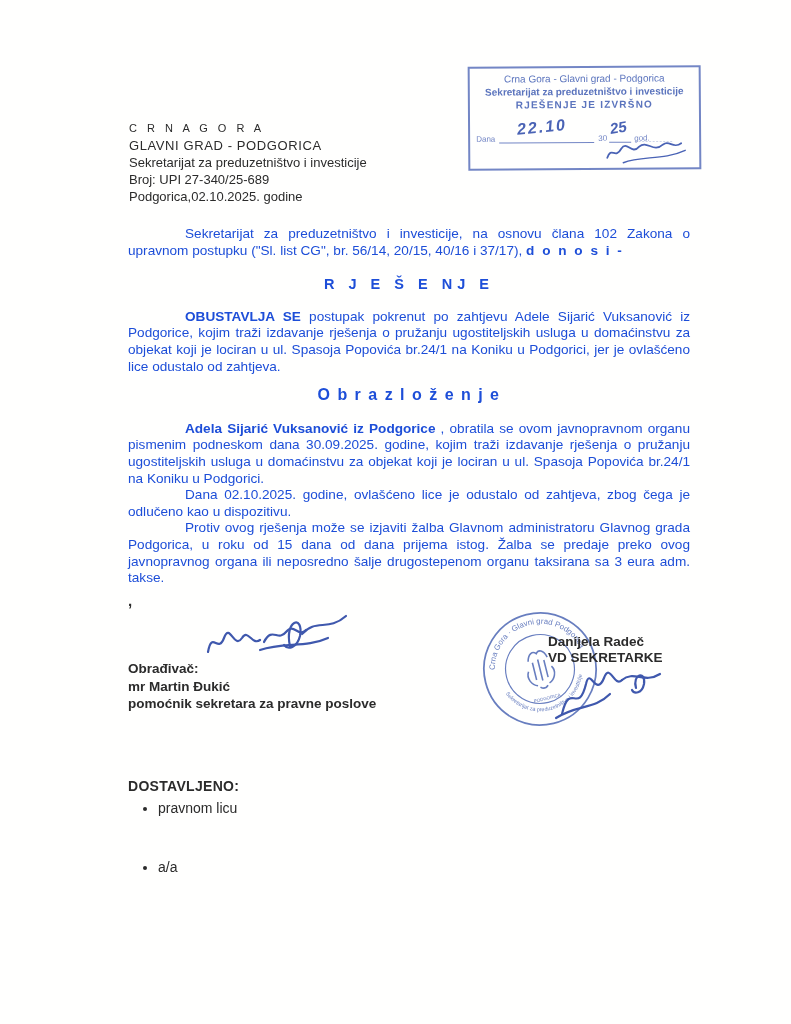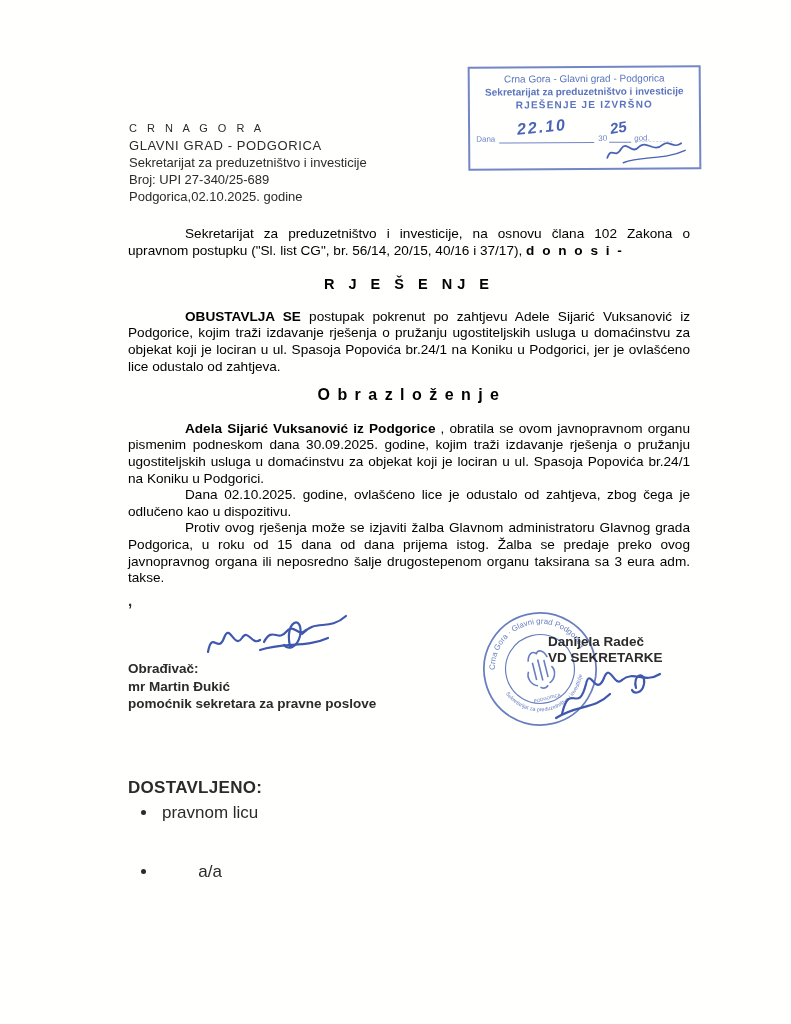--- a/index.html
+++ b/index.html
@@ -20,40 +20,40 @@
   .date-label{margin-right:4px;}
   .date-blank{display:inline-block;width:95px;border-bottom:1px solid #7386c5;position:relative;height:14px;}
   .date-hand{position:absolute;left:18px;top:-10px;font-size:16px;font-weight:600;color:#4a63b5;transform:rotate(-5deg) skewX(-10deg);letter-spacing:2px;white-space:nowrap;}
   .year-printed{margin:0 2px 0 4px;}
   .year-blank{display:inline-block;width:22px;border-bottom:1px solid #7386c5;position:relative;height:14px;}
   .year-hand{position:absolute;left:1px;top:-9px;font-size:15px;font-weight:600;color:#4a63b5;transform:rotate(-8deg) skewX(-8deg);}
   .year-suffix{margin-left:3px;}
   .stamp-sign{position:absolute;right:6px;bottom:2px;}
 
   
-  .main{position:absolute;left:128px;top:226px;width:562px;font-size:13.6px;line-height:16.6px;text-align:justify;color:#000000;}
+  .main{position:absolute;left:128px;top:226px;width:562px;font-size:13.6px;line-height:16.6px;text-align:justify;color:#1d4ed8;}
   .main p{margin:0;text-indent:57px;}
   .doc-title{margin:17px 0 0 0;text-align:center;text-indent:0 !important;font-weight:bold;letter-spacing:5px;font-size:14.5px;}
   .p-dispositive{margin-top:16px !important;}
   .reasoning-title{margin:12px 0 0 0;text-align:center;text-indent:0 !important;font-weight:bold;letter-spacing:1.5px;font-size:16px;}
   .p-r1{margin-top:17px !important;}
   .bold{font-weight:bold;}
   .spaced-bold{font-weight:bold;letter-spacing:2px;}
 
   .stray-comma{position:absolute;left:128px;top:592px;font-size:15px;font-weight:bold;}
 
   
   .sig-left{position:absolute;left:128px;top:660px;font-size:13.5px;line-height:17.5px;font-weight:bold;color:#2b2b2b;}
   .sig-left-scribble{position:absolute;left:202px;top:608px;}
   .sig-right{position:absolute;left:548px;top:634px;font-size:13.5px;line-height:16px;font-weight:bold;color:#2b2b2b;}
   .seal-wrap{position:absolute;left:481px;top:610px;width:118px;height:118px;transform:rotate(-14deg);opacity:.85;}
   .sig-right-scribble{position:absolute;left:548px;top:652px;}
 
   
-  .distribution{position:absolute;left:128px;top:778px;font-size:17px;color:#2b2b2b;text-align:center;}
+  .distribution{position:absolute;left:128px;top:778px;font-size:14px;color:#2b2b2b;}
   .distribution .dist-title{font-weight:bold;letter-spacing:.3px;}
   .distribution ul{margin:6px 0 0 0;padding-left:30px;}
   .distribution li{margin-bottom:3px;line-height:17px;}
   .distribution li:nth-child(2){margin-top:42px;}
 
   svg{display:block;}
 </style>
 </head>
 <body>
 

